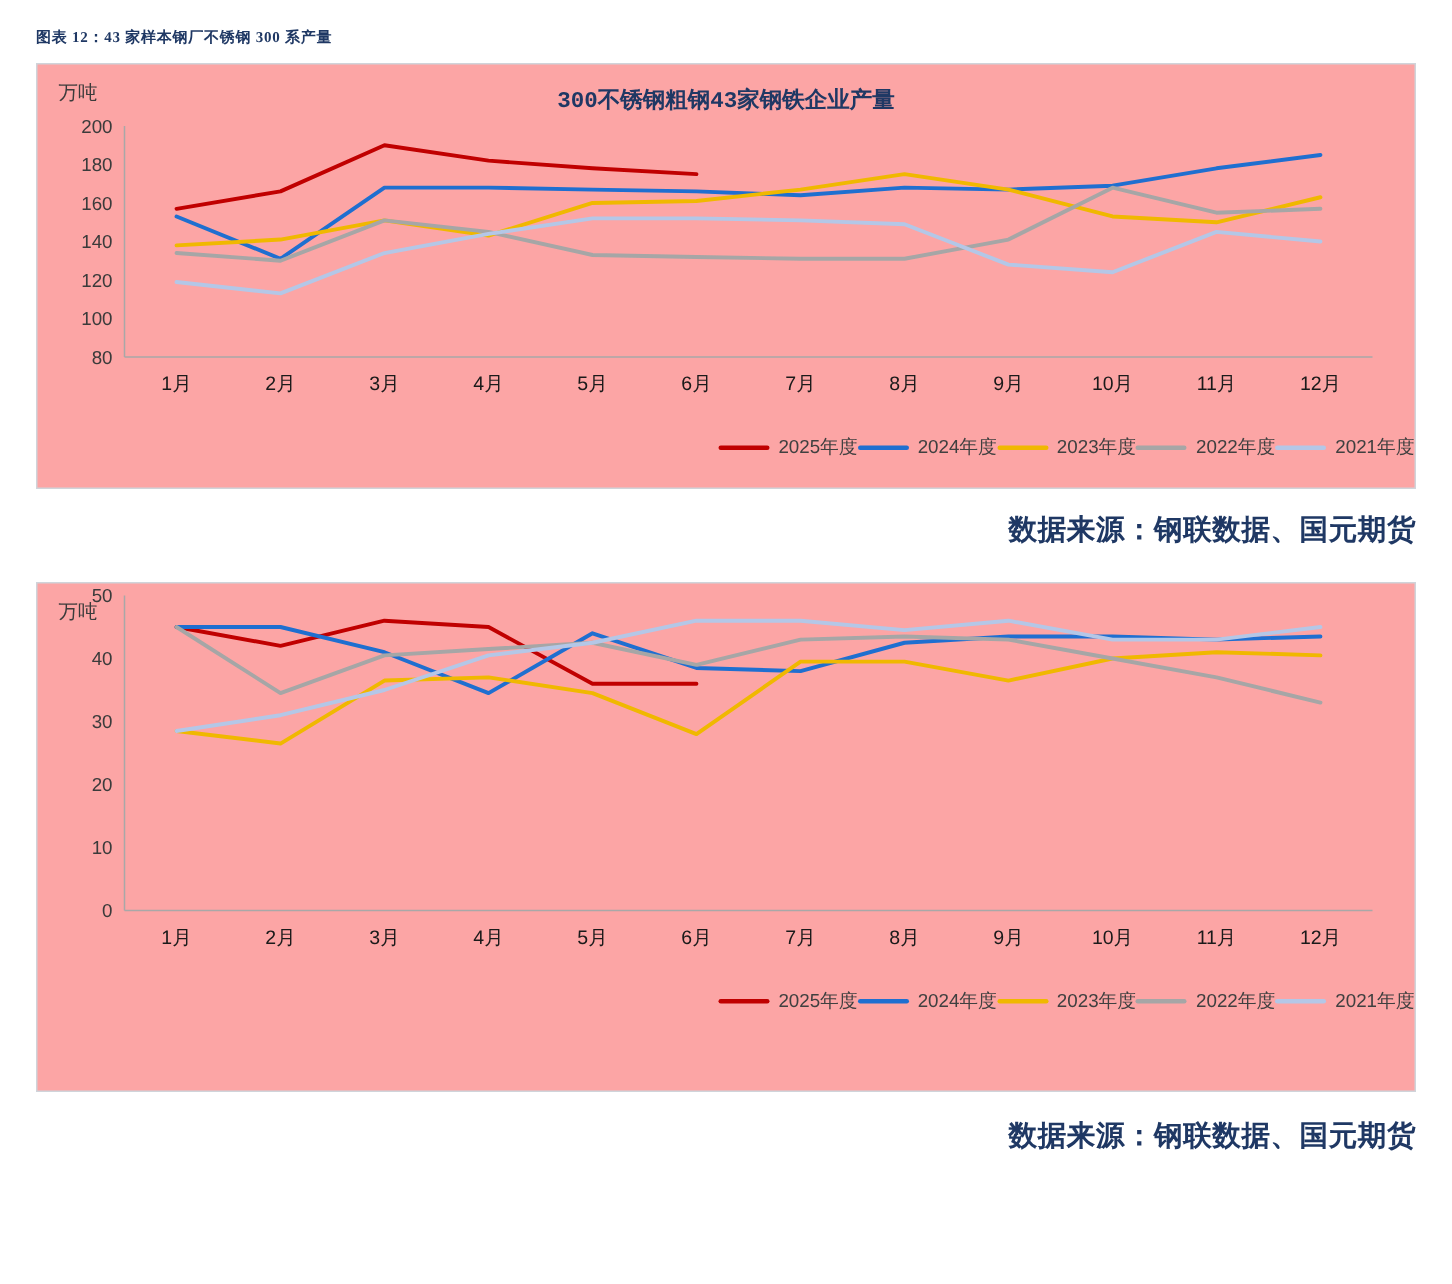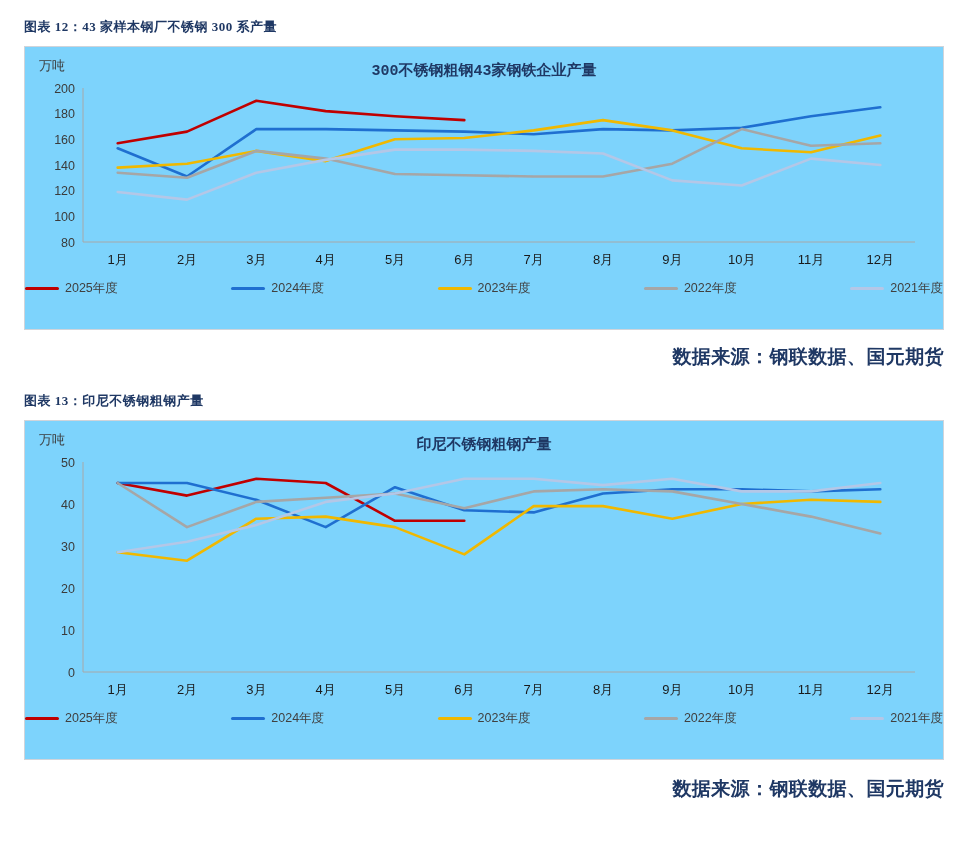--- a/index.html
+++ b/index.html
@@ -8,28 +8,28 @@
     width: 968px; height: 856px;
     background: #ffffff;
     font-family: "Liberation Sans", sans-serif;
   }
   .page { width: 968px; height: 856px; position: relative; padding: 0 24px; }
 
   .fig-caption {
     color: #1f3864;
     font-family: "Liberation Serif", serif;
     font-weight: bold;
-    font-size: 13px;
+    font-size: 10px;
     letter-spacing: 0.5px;
     margin: 0;
   }
   .fig-block { margin-top: 0; }
   .chart-frame {
     border: 1px solid #d0d4da;
-    background: #7dd3fc;
+    background: #fca5a5;
     position: relative;
   }
   .chart-title {
     text-align: center;
     color: #1f3864;
     font-weight: bold;
     font-size: 15px;
     font-family: "Liberation Sans", sans-serif;
   }
   .unit-label {
@@ -41,24 +41,23 @@
   .source-line {
     text-align: right;
     color: #1f3864;
     font-weight: bold;
     font-size: 19px;
     font-family: "Liberation Serif", serif;
     letter-spacing: 0.4px;
   }
   .legend {
     display: flex;
-    justify-content: space-between;
+    justify-content: flex-end;
     align-items: center;
-    gap: 22px;
-    margin-top: 4px;
+    margin-top: 18px;
   }
   .legend-item { display: flex; align-items: center; gap: 6px; }
   .legend-swatch { width: 34px; height: 3px; border-radius: 2px; display: block; }
   .legend-label { font-size: 12.5px; color: #404040; }
   svg { display: block; }
   .tick-text { font-size: 12.5px; fill: #3b3b3b; font-family: "Liberation Sans", sans-serif; }
   .xtick-text { font-size: 13px; fill: #1a1a1a; font-family: "Liberation Sans", sans-serif; }
 </style>
 </head>
 <body>
@@ -120,25 +119,23 @@
             <span class="legend-swatch" style="background: rgb(180, 199, 231);"></span>
             <span class="legend-label">2021年度</span>
           </div>
         </div>
     </div>
 
     <div class="source-line" style="margin-top:14px;">数据来源：钢联数据、国元期货</div>
   </div>
 
   <div class="fig-block" style="margin-top:22px;">
-    <div class="fig-caption">图表 13：印尼不锈钢粗钢产量</div>
 
     <div class="chart-frame" style="margin-top:10px;height:340px;">
       <div class="unit-label" style="left:14px;top:10px;">万吨</div>
-      <div class="chart-title" style="padding-top:14px;">印尼不锈钢粗钢产量</div>
       <svg id="svg-1" width="918" height="252" viewBox="0 0 918 252">
           <text x="50" y="222.5" text-anchor="end" class="tick-text">0</text>
           <text x="50" y="180.5" text-anchor="end" class="tick-text">10</text>
           <text x="50" y="138.5" text-anchor="end" class="tick-text">20</text>
           <text x="50" y="96.5" text-anchor="end" class="tick-text">30</text>
           <text x="50" y="54.49999999999999" text-anchor="end" class="tick-text">40</text>
           <text x="50" y="12.5" text-anchor="end" class="tick-text">50</text>
           <line x1="58" y1="218" x2="890" y2="218" stroke="#a8a8a8" stroke-width="1"></line>
           <line x1="58" y1="8" x2="58" y2="218" stroke="#a8a8a8" stroke-width="1"></line>
           <text x="92.66666666666666" y="240" text-anchor="middle" class="xtick-text">1月</text>

